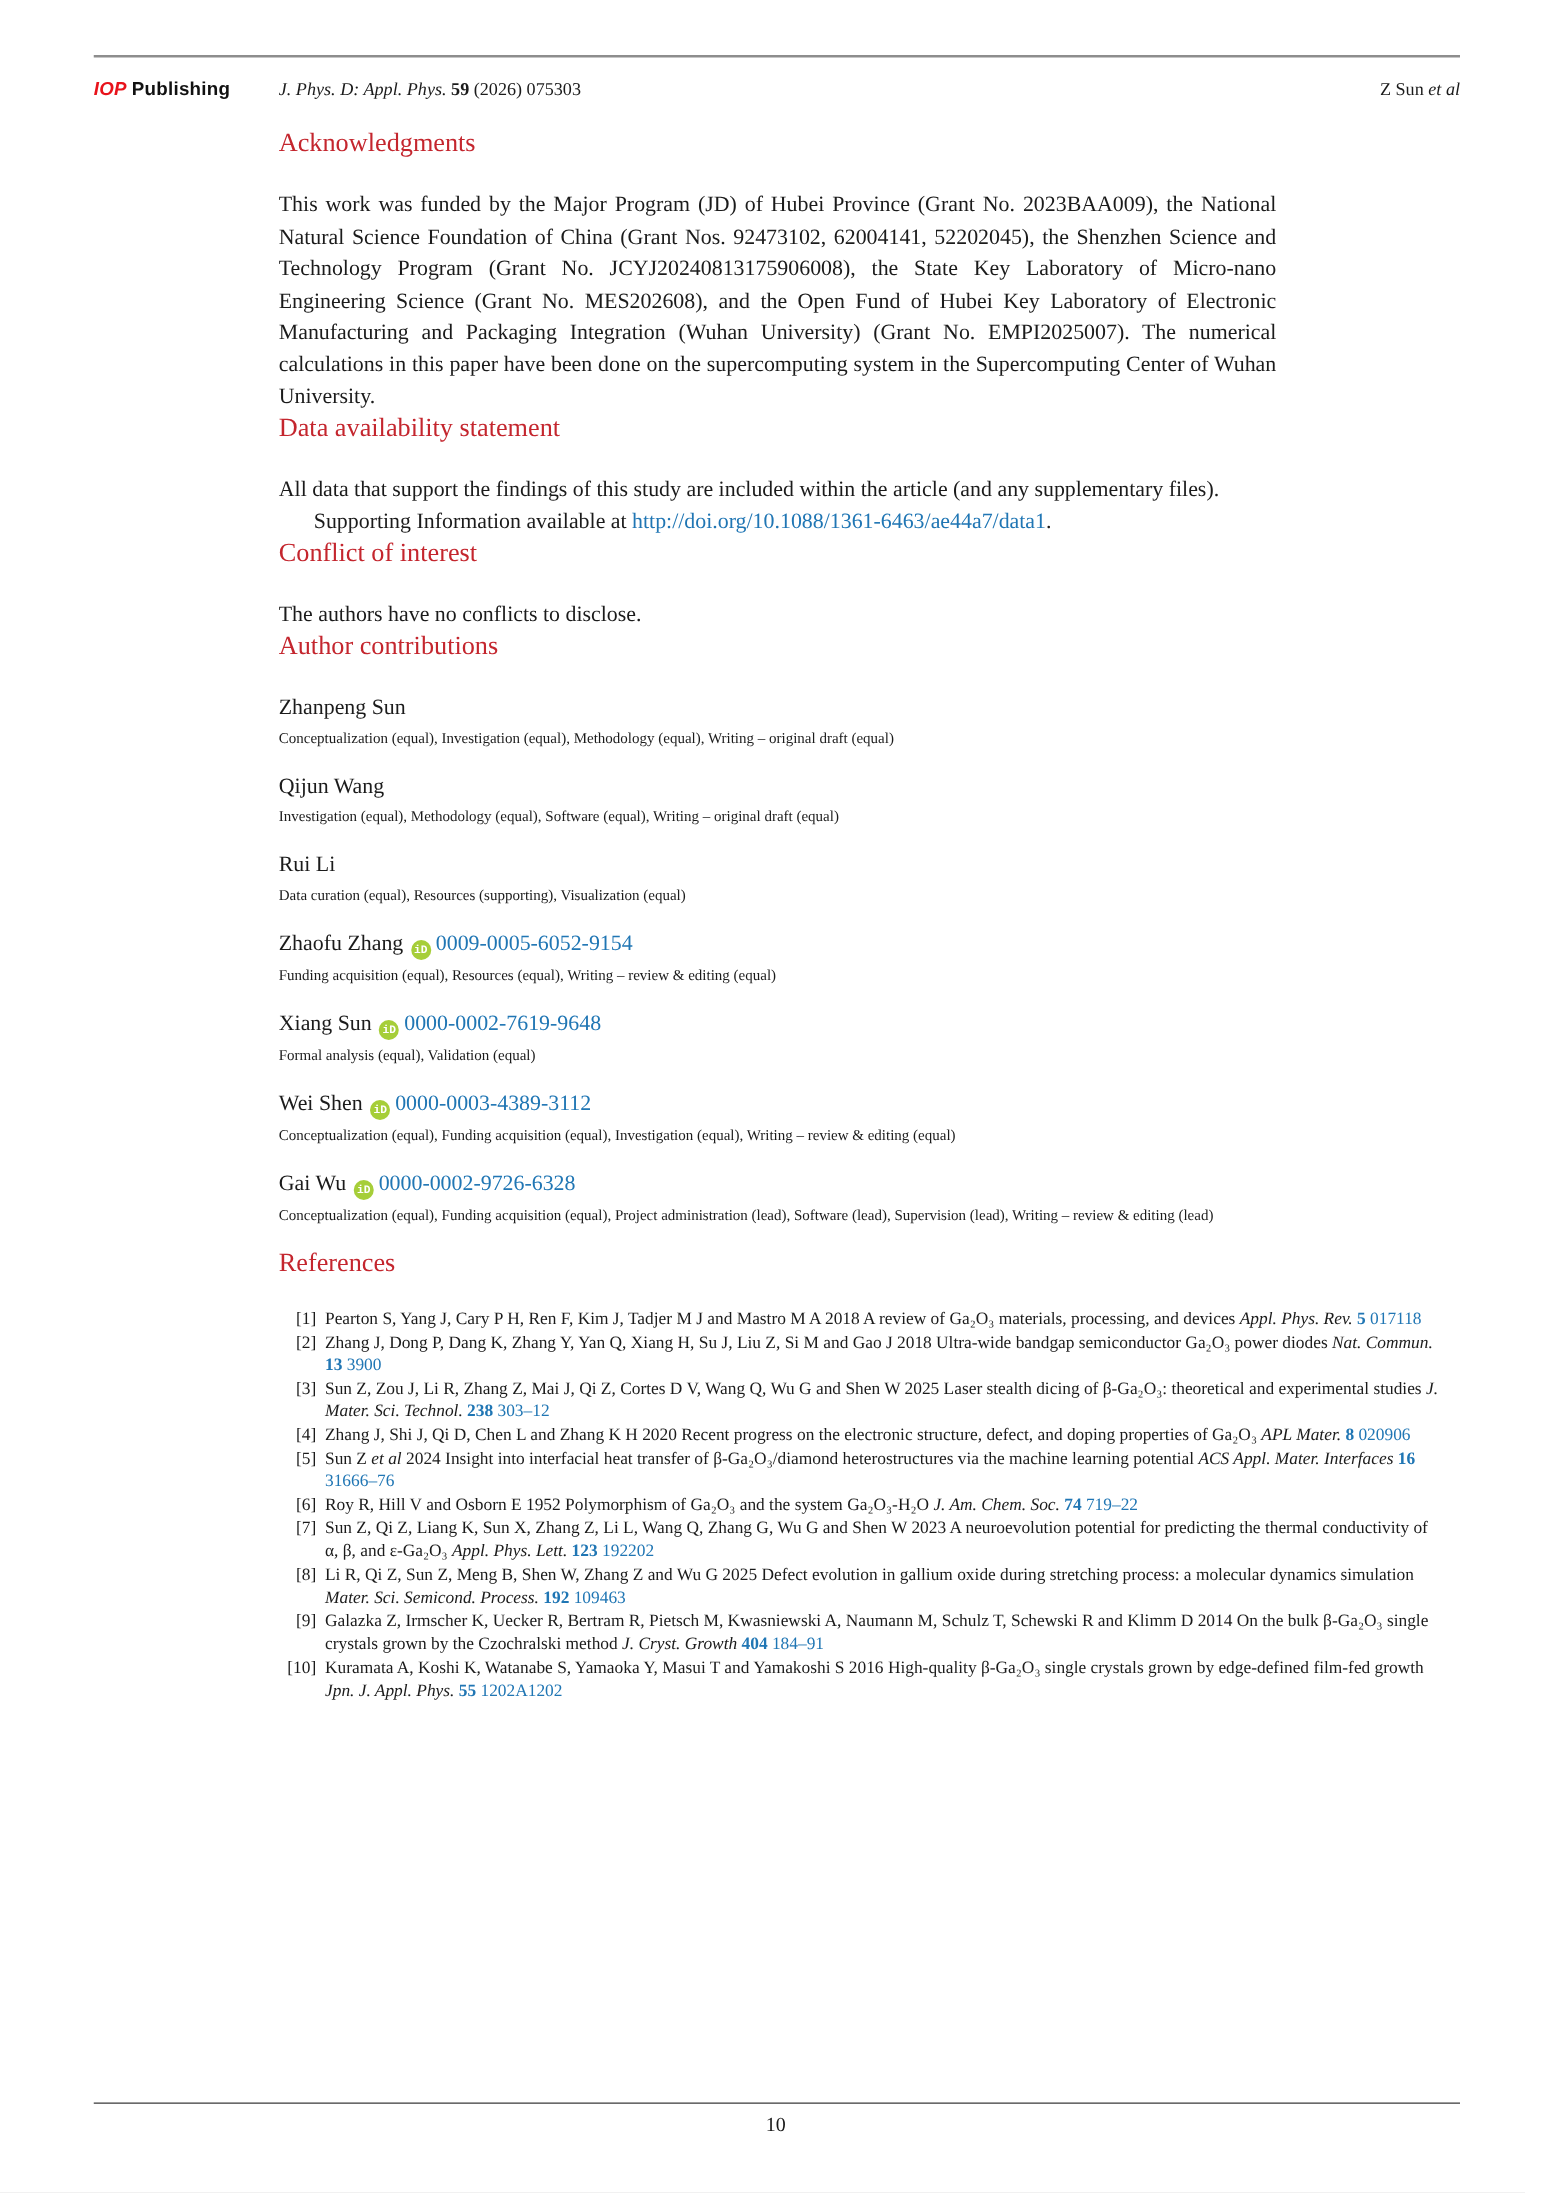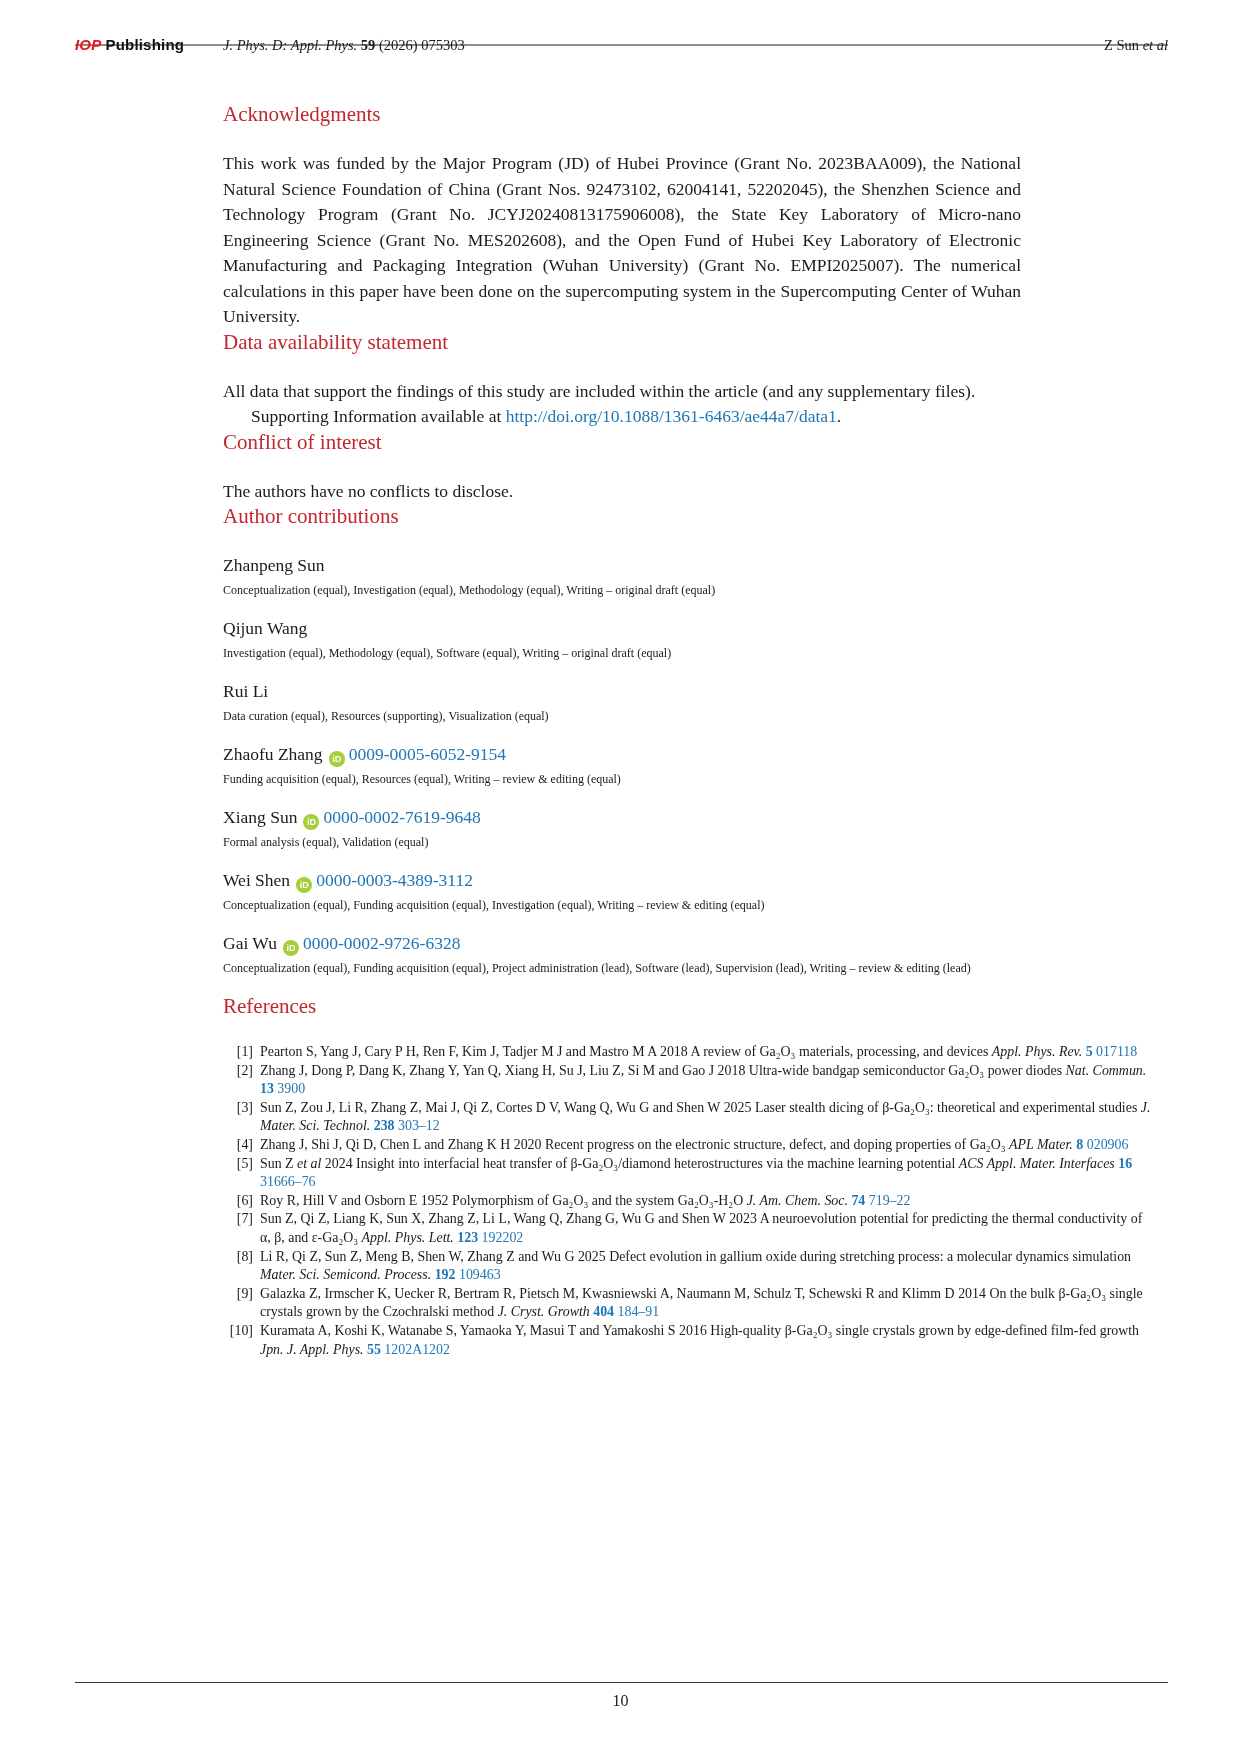--- a/index.html
+++ b/index.html
@@ -6,21 +6,21 @@
   .page{
     position:relative;
     width:1241px;height:1754px;
     background:#ffffff;
     font-family:"Liberation Serif","DejaVu Serif",serif;
     color:#1b1b1b;
     overflow:hidden;
   }
   
   .top-rule{position:absolute;left:75px;top:44px;width:1093px;height:2px;background:#8d8d8d;}
-  .header-row{position:absolute;left:75px;top:36px;width:1093px;height:22px;font-size:14.5px;}
+  .header-row{position:absolute;left:75px;top:63px;width:1093px;height:22px;font-size:14.5px;}
   .logo{position:absolute;left:0;top:0;font-family:"Liberation Sans","DejaVu Sans",sans-serif;font-weight:bold;font-size:15px;letter-spacing:.2px;}
   .logo .iop{color:#e8131b;font-style:italic;font-weight:800;}
   .logo .pub{color:#111;margin-left:4px;}
   .journal-cite{position:absolute;left:148px;top:1px;}
   .it{font-style:italic;}
   .bold{font-weight:bold;}
   .running-author{position:absolute;right:0;top:1px;}
   
   .main{position:absolute;left:223px;top:102px;width:932px;}
   h2.sec{
@@ -32,21 +32,21 @@
   p.body{width:798px;font-size:17.5px;line-height:25.5px;margin:0;text-align:justify;}
   .indent-line{width:798px;font-size:17.5px;line-height:25.5px;margin:0;text-indent:28px;}
   a.link{color:var(--blue,#2076b4);text-decoration:none;cursor:pointer;}
   
   .contrib{margin:0 0 13px 0;width:820px;}
   .contrib-name{font-size:17.5px;line-height:25px;}
   .contrib-roles{font-size:12px;line-height:25px;}
   .orcid-badge{
     display:inline-block;width:16px;height:16px;border-radius:50%;
     background:var(--green,#a6ce39);color:#fff;
-    font-family:Liberation Sans, sans-serif;
+    font-family:Liberation Mono, monospace;
     font-size:9px;font-weight:bold;line-height:16px;text-align:center;
     vertical-align:-2px;margin:0 4px 0 6px;cursor:pointer;
   }
   .orcid-num{color:var(--blue,#2076b4);cursor:pointer;}
   
   .refs{width:932px;margin-top:4px;}
   .ref-item{display:flex;font-size:13.9px;line-height:18.6px;}
   .ref-label{width:30px;flex:0 0 30px;text-align:right;padding-right:7px;box-sizing:content-box;}
   .ref-text{flex:1;}
   .ref-text .vol{font-weight:bold;color:var(--blue,#2076b4);cursor:pointer;}

